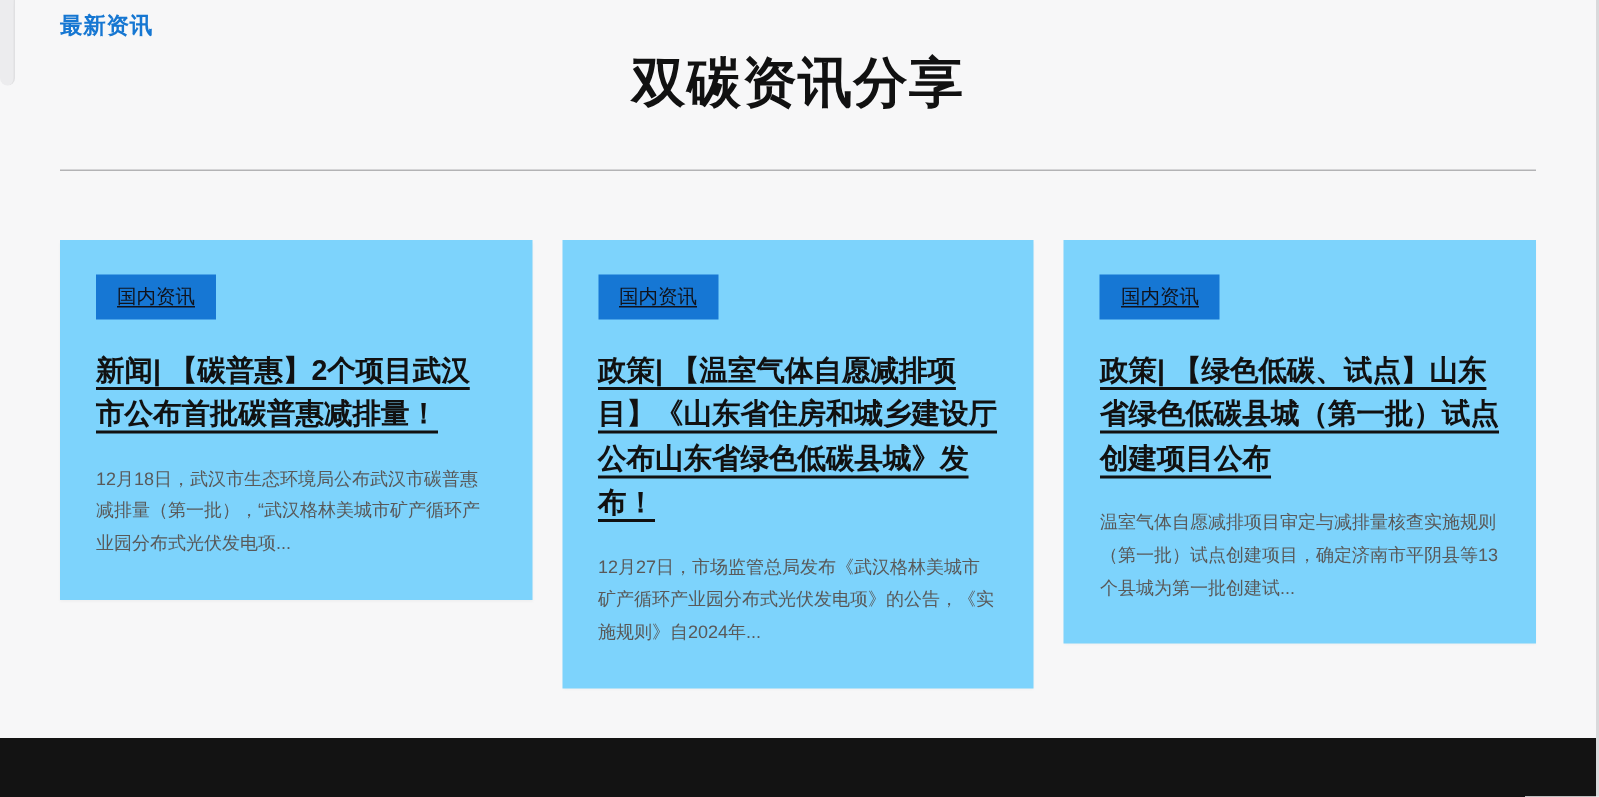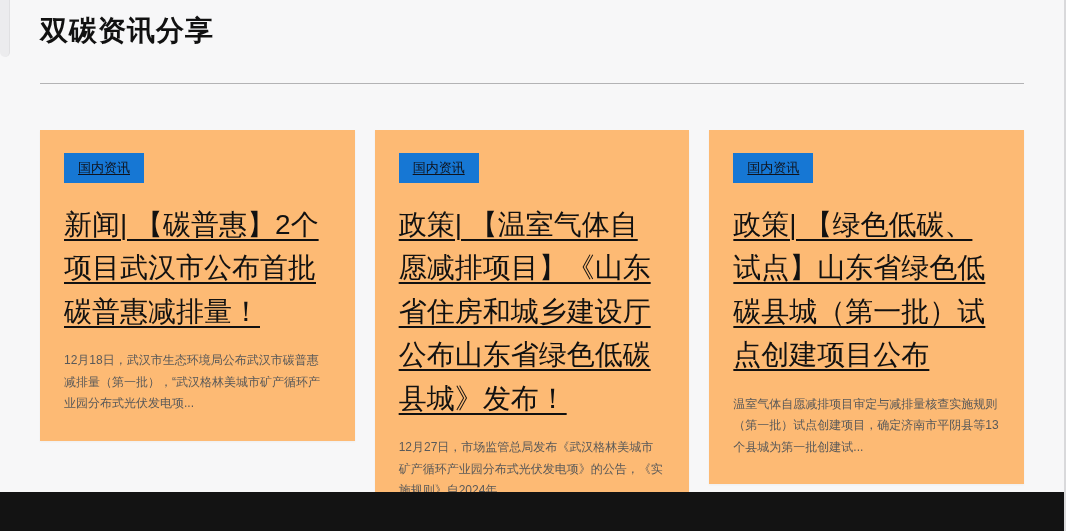--- a/index.html
+++ b/index.html
@@ -30,59 +30,60 @@
     padding: 8px 40px 0 40px;
   }
   .eyebrow {
     font-size: 15px;
     font-weight: 700;
     color: #1677d2;
     letter-spacing: 0.5px;
   }
   .page-title {
     margin-top: 4px;
-    font-size: 28px;
+    font-size: 36px;
     font-weight: 700;
     color: #111111;
     letter-spacing: 1px;
+    text-align: center;
   }
   .divider {
     margin-top: 33px;
     border: none;
     border-top: 1px solid #b3b3b5;
     width: 100%;
   }
   .cards {
     display: flex;
     align-items: flex-start;
     gap: 20px;
     margin-top: 46px;
   }
   .card {
     width: 315px;
-    background: #fdba74;
+    background: #7dd3fc;
     padding: 23px 24px 26px 24px;
     box-shadow: 0 1px 2px rgba(0,0,0,0.04);
     cursor: pointer;
   }
   .badge {
     display: inline-block;
     background: #1677d4;
     color: #10131c;
     font-size: 13px;
     padding: 6px 14px;
     text-decoration: underline;
     text-underline-offset: 2px;
     cursor: pointer;
   }
   .card-title {
     display: block;
     margin-top: 20px;
-    font-size: 28px;
-    font-weight: 400;
+    font-size: 19px;
+    font-weight: 700;
     color: #111111;
     line-height: 1.55;
     text-decoration: underline;
     text-decoration-thickness: 2px;
     text-underline-offset: 5px;
     cursor: pointer;
   }
   .card-desc {
     margin-top: 17px;
     font-size: 12px;
@@ -99,20 +100,21 @@
   }
 </style>
 </head>
 <body>
 
 <div class="screen">
 
   <div class="scroll-notch"></div>
 
   <div class="content">
+    <div class="eyebrow">最新资讯</div>
     <h1 class="page-title">双碳资讯分享</h1>
     <hr class="divider">
 
     <div class="cards">
 
       <div class="card">
         <a class="badge">国内资讯</a>
         <a class="card-title">新闻| 【碳普惠】2个项目武汉市公布首批碳普惠减排量！</a>
         <p class="card-desc">12月18日，武汉市生态环境局公布武汉市碳普惠减排量（第一批），“武汉格林美城市矿产循环产业园分布式光伏发电项...</p>
       </div>

